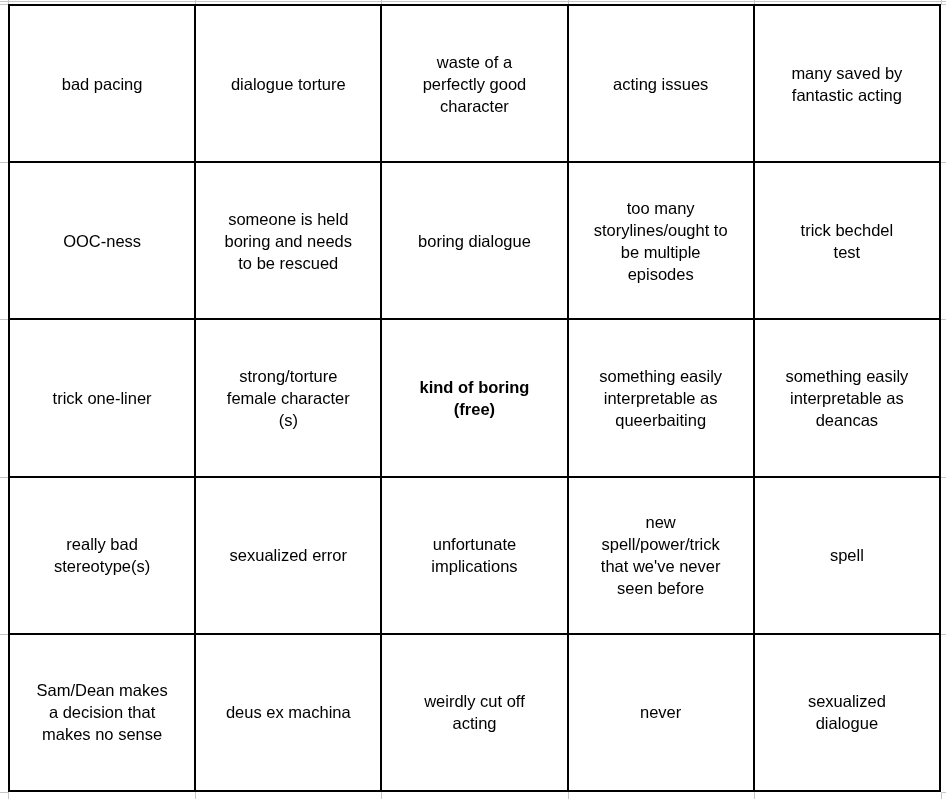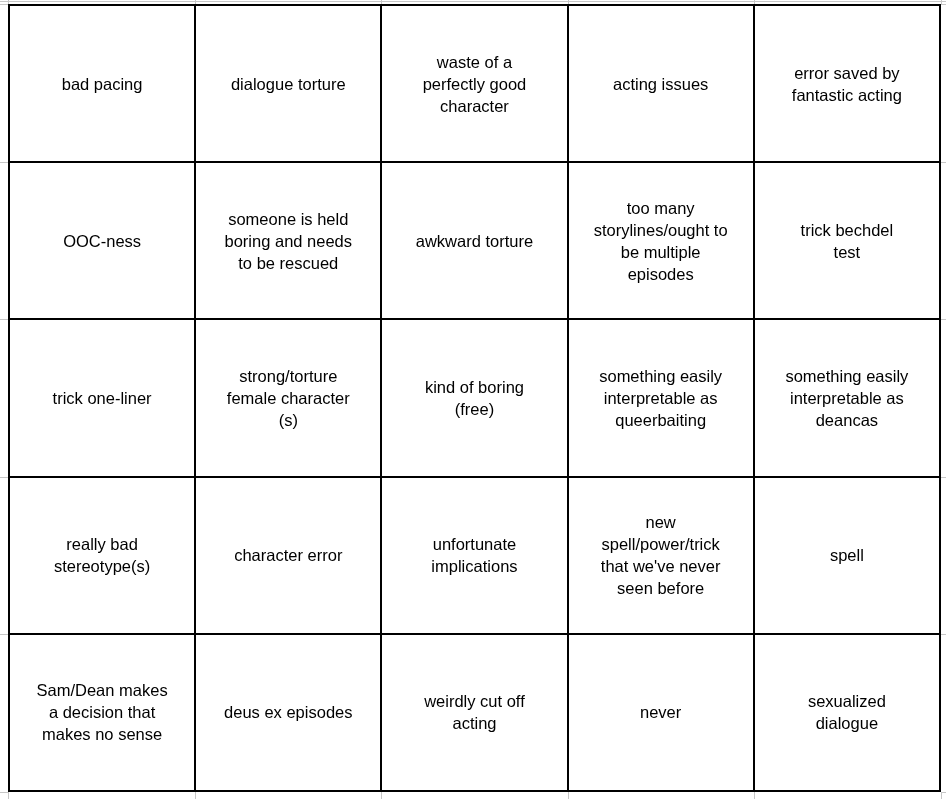--- a/index.html
+++ b/index.html
@@ -31,21 +31,21 @@
     height: 20%;
     text-align: center;
     vertical-align: middle;
     padding: 4px 6px;
     font-size: 16.5px;
     line-height: 22px;
     color: #000000;
     white-space: pre-line;
   }
   .bingo-table td.free-cell {
-    font-weight: normal;
+    font-weight: bold;
   }
   .gridline {
     position: absolute;
     background: #c6c6c6;
     pointer-events: none;
   }
 </style>
 </head>
 <body>
 
@@ -81,29 +81,29 @@
 
   <table class="bingo-table">
     <tbody>
       <tr>
         <td>bad pacing</td>
         <td>dialogue torture</td>
         <td>waste of a
 perfectly good
 character</td>
         <td>acting issues</td>
-        <td>error saved by
+        <td>many saved by
 fantastic acting</td>
       </tr>
       <tr>
         <td>OOC-ness</td>
         <td>someone is held
 boring and needs
 to be rescued</td>
-        <td>awkward torture</td>
+        <td>boring dialogue</td>
         <td>too many
 storylines/ought to
 be multiple
 episodes</td>
         <td>trick bechdel
 test</td>
       </tr>
       <tr>
         <td>trick one-liner</td>
         <td>strong/torture
@@ -114,34 +114,34 @@
         <td>something easily
 interpretable as
 queerbaiting</td>
         <td>something easily
 interpretable as
 deancas</td>
       </tr>
       <tr>
         <td>really bad
 stereotype(s)</td>
-        <td>character error</td>
+        <td>sexualized error</td>
         <td>unfortunate
 implications</td>
         <td>new
 spell/power/trick
 that we've never
 seen before</td>
         <td>spell</td>
       </tr>
       <tr>
         <td>Sam/Dean makes
 a decision that
 makes no sense</td>
-        <td>deus ex episodes</td>
+        <td>deus ex machina</td>
         <td>weirdly cut off
 acting</td>
         <td>never</td>
         <td>sexualized
 dialogue</td>
       </tr>
     </tbody>
   </table>
 
 </div>

